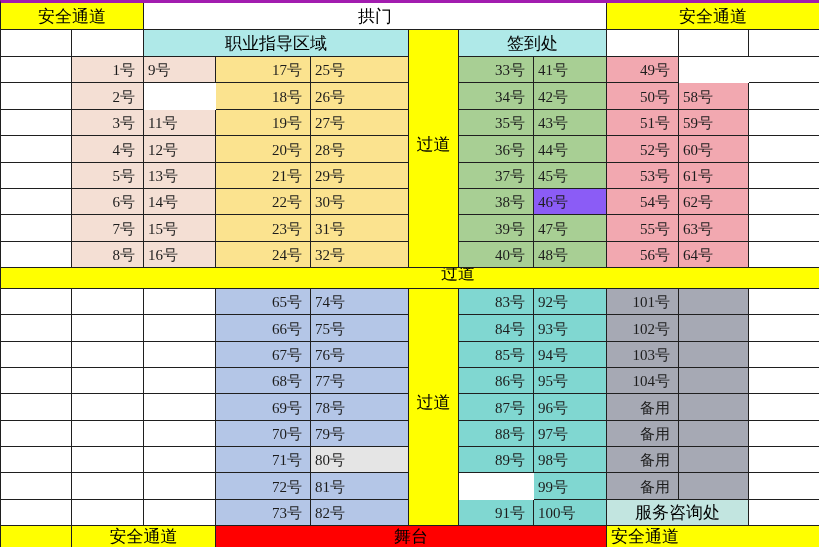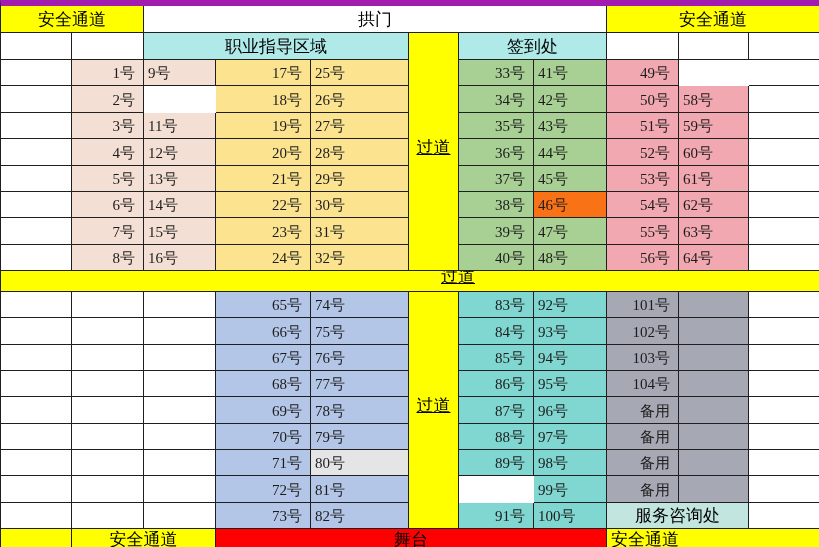--- a/index.html
+++ b/index.html
@@ -1,34 +1,34 @@
 <!DOCTYPE html>
 <html><head>
 <meta charset="utf-8">
 <style>
   html,body{margin:0;padding:0;background:#ffffff;}
   .sheet{
     position:relative;width:819px;height:547px;display:grid;
     grid-template-columns:71px 72px 72px 95px 98px 50px 75px 73px 72px 70px 71px;
     grid-template-rows:27px 27px repeat(8,26.4px) 21px repeat(9,26.33px) 24px;
     font-family:"Liberation Serif","DejaVu Serif",serif;
-    border-top:6px solid #a21caf;border-left:1px solid #1f1f1f;
+    border-top:3px solid #a21caf;border-left:1px solid #1f1f1f;
     box-sizing:border-box;overflow:hidden;background:#fff;
   }
   .cell{
     border-right:1px solid #1f1f1f;border-bottom:1px solid #1f1f1f;
     box-sizing:border-box;display:flex;align-items:flex-end;
     overflow:hidden;line-height:1;white-space:nowrap;
   }
   .r{justify-content:flex-end;padding-right:8px;}
   .l{justify-content:flex-start;padding-left:4px;}
   .c{justify-content:center;}
   .seat{font-size:15px;color:#1c1c1c;padding-bottom:4px;}
   .hdr{font-size:17px;color:#000;padding-bottom:4px;}
-  .m{align-items:center;padding-bottom:9px;text-decoration:underline;}
+  .m{align-items:center;padding-bottom:9px;}
   
   .tl{grid-area:1/1/2/3;}
   .arch{grid-area:1/3/2/9;text-align:right;}
   .tr{grid-area:1/9/2/12;}
   .ghdr{grid-area:2/3/3/6;}
   .shdr{grid-area:2/7/3/9;}
   .atop{grid-area:2/6/11/7;}
   .amid{grid-area:11/1/12/12;padding-left:96px;}
   .abot{grid-area:12/6/21/7;}
   .svc{grid-area:20/9/21/11;}
@@ -107,21 +107,21 @@
     <div class="cell seat l" style="grid-area: 7 / 8; background: rgb(168, 207, 148);">45号</div>
     <div class="cell seat r" style="grid-area: 7 / 9; background: rgb(242, 168, 176);">53号</div>
     <div class="cell seat l" style="grid-area: 7 / 10; background: rgb(242, 168, 176);">61号</div>
     <div class="cell" style="grid-area: 7 / 11; background: rgb(255, 255, 255);"></div>
     <div class="cell" style="grid-area: 8 / 1; background: rgb(255, 255, 255);"></div>
     <div class="cell seat r" style="grid-area: 8 / 2; background: rgb(244, 223, 212);">6号</div>
     <div class="cell seat l" style="grid-area: 8 / 3; background: rgb(244, 223, 212);">14号</div>
     <div class="cell seat r" style="grid-area: 8 / 4; background: rgb(251, 227, 143);">22号</div>
     <div class="cell seat l" style="grid-area: 8 / 5; background: rgb(251, 227, 143);">30号</div>
     <div class="cell seat r" style="grid-area: 8 / 7; background: rgb(168, 207, 148);">38号</div>
-    <div class="cell seat l" style="grid-area: 8 / 8; background: #f97316;">46号</div>
+    <div class="cell seat l" style="grid-area: 8 / 8; background: #8b5cf6;">46号</div>
     <div class="cell seat r" style="grid-area: 8 / 9; background: rgb(242, 168, 176);">54号</div>
     <div class="cell seat l" style="grid-area: 8 / 10; background: rgb(242, 168, 176);">62号</div>
     <div class="cell" style="grid-area: 8 / 11; background: rgb(255, 255, 255);"></div>
     <div class="cell" style="grid-area: 9 / 1; background: rgb(255, 255, 255);"></div>
     <div class="cell seat r" style="grid-area: 9 / 2; background: rgb(244, 223, 212);">7号</div>
     <div class="cell seat l" style="grid-area: 9 / 3; background: rgb(244, 223, 212);">15号</div>
     <div class="cell seat r" style="grid-area: 9 / 4; background: rgb(251, 227, 143);">23号</div>
     <div class="cell seat l" style="grid-area: 9 / 5; background: rgb(251, 227, 143);">31号</div>
     <div class="cell seat r" style="grid-area: 9 / 7; background: rgb(168, 207, 148);">39号</div>
     <div class="cell seat l" style="grid-area: 9 / 8; background: rgb(168, 207, 148);">47号</div>

